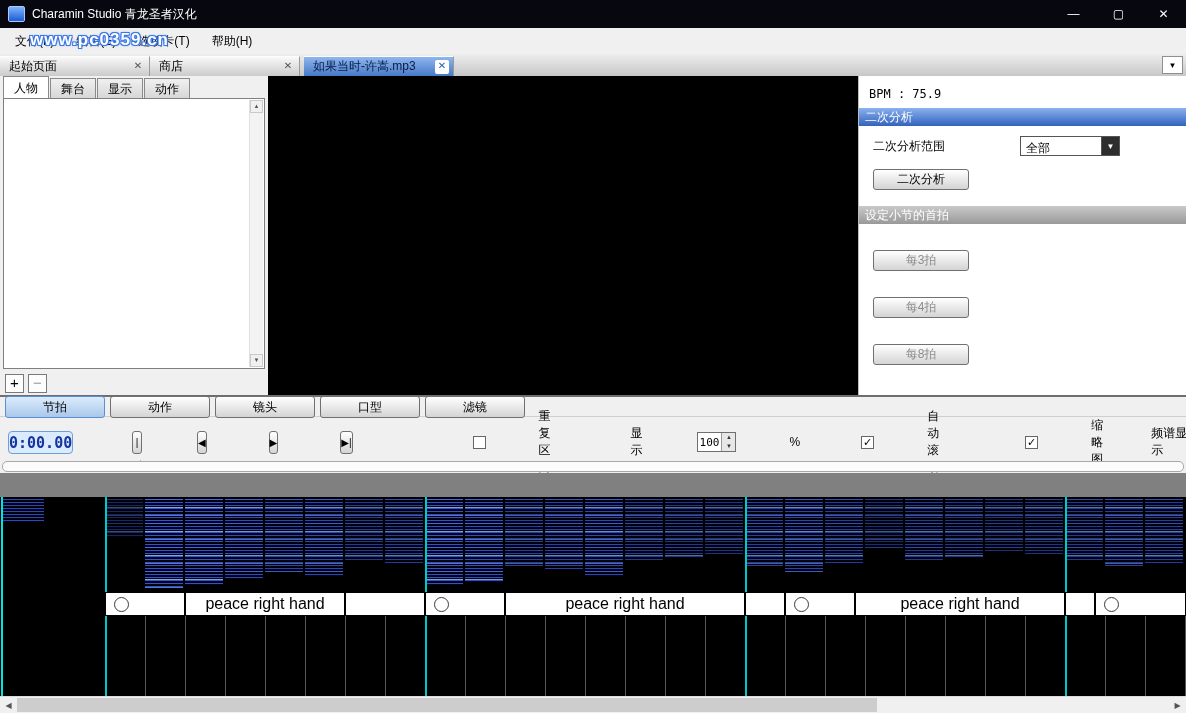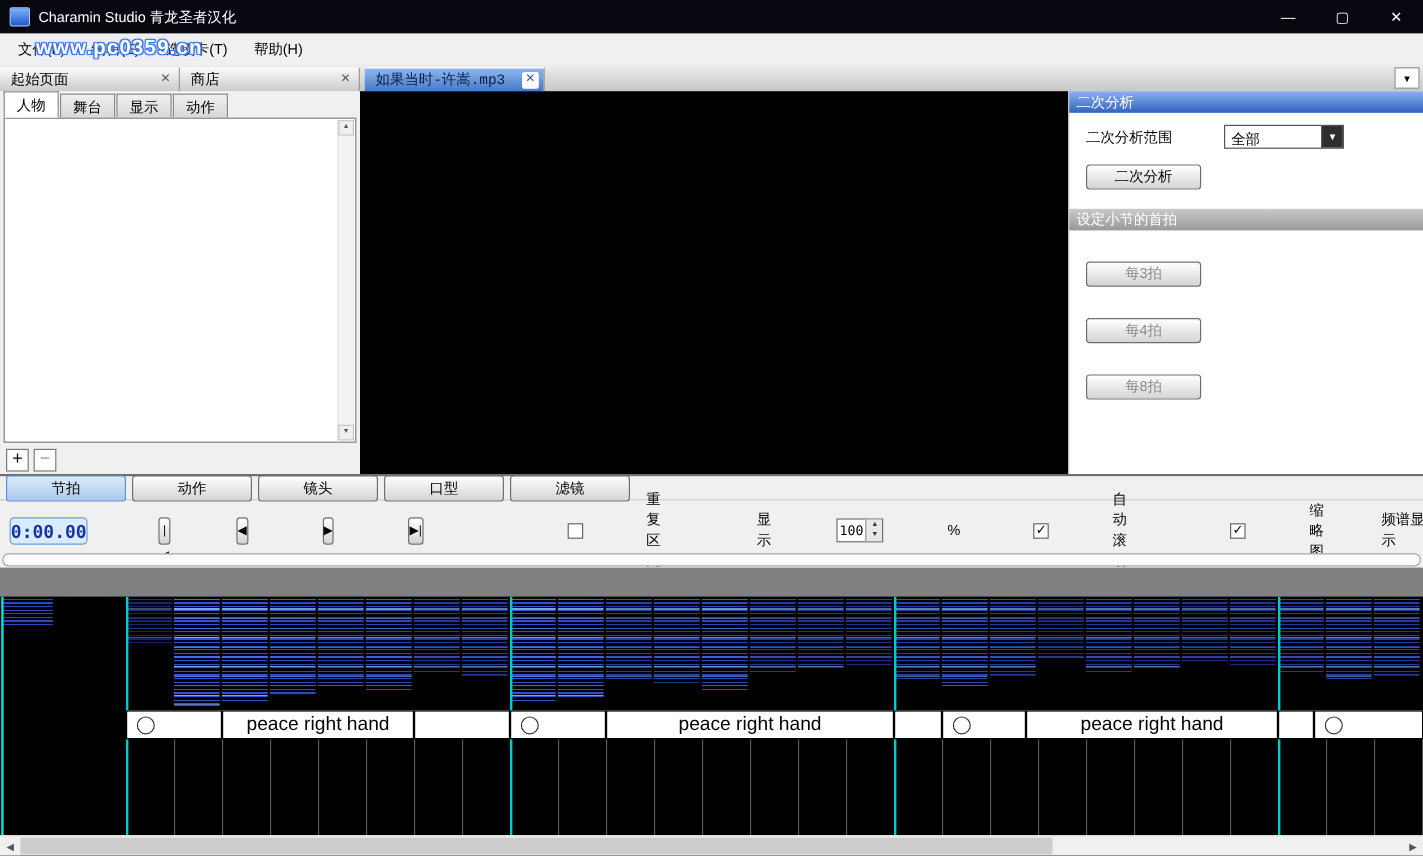--- a/index.html
+++ b/index.html
@@ -28,28 +28,28 @@
 
   
   .tabbar{position:absolute;top:54px;left:0;right:0;height:22px;
           background:linear-gradient(#ededed,#c7c7c7);display:flex;align-items:flex-end;}
   .dtab{height:20px;width:150px;box-sizing:border-box;display:flex;align-items:center;
         padding:0 4px 0 9px;background:linear-gradient(#f9f9f9,#cbcbcb);
         border-right:1px solid #9a9a9a;border-top:1px solid #fdfdfd;}
   .dtab .lbl{flex:1;white-space:nowrap;overflow:hidden;}
   .dtab .x{width:14px;height:14px;line-height:12px;text-align:center;font-size:10px;color:#555;}
   .dtab.active{background:linear-gradient(#8fb6ee,#4679c8);margin-left:4px;}
-  .dtab.active .lbl{color:#081c45;font-family:Liberation Mono, monospace;}
+  .dtab.active .lbl{color:#081c45;}
   .dtab.active .x{background:#fff;color:#2a5db0;border-radius:2px;}
   .overflow-btn{margin-left:auto;margin-right:3px;margin-bottom:2px;width:19px;height:16px;
         background:#fff;border:1px solid #8f8f8f;font-size:8px;display:flex;align-items:center;justify-content:center;}
 
   
   .main{position:absolute;top:76px;left:0;right:0;height:319px;display:flex;}
-  .leftpanel{width:300px;position:relative;background:#f0f0f0;box-sizing:border-box;}
+  .leftpanel{width:268px;position:relative;background:#f0f0f0;box-sizing:border-box;}
   .subtabs{display:flex;height:22px;align-items:flex-end;padding-left:3px;}
   .subtab{width:46px;height:20px;line-height:20px;text-align:center;box-sizing:border-box;
           background:linear-gradient(#f0f0f0,#d7d7d7);border:1px solid #8a8a8a;border-bottom:none;margin-right:1px;}
   .subtab.active{background:#fff;height:22px;line-height:22px;position:relative;z-index:2;}
   .lp-list{position:absolute;top:22px;left:3px;right:3px;bottom:26px;background:#fff;border:1px solid #7f7f7f;}
   .vscroll{position:absolute;top:1px;right:1px;bottom:1px;width:13px;background:#f3f3f3;border-left:1px solid #e0e0e0;}
   .vbtn{position:absolute;left:0;right:0;height:13px;background:#f0f0f0;border:1px solid #c9c9c9;
         font-size:6px;color:#555;text-align:center;line-height:11px;box-sizing:border-box;}
   .vbtn.up{top:0;}  .vbtn.down{bottom:0;}
   .lp-bottom{position:absolute;left:5px;bottom:2px;display:flex;gap:4px;}
@@ -192,20 +192,21 @@
       </div>
       <div class="lp-bottom">
         <div class="sqbtn">+</div>
         <div class="sqbtn minus">−</div>
       </div>
     </div>
 
     <div class="viewport"></div>
 
     <div class="rightpanel">
+      <div class="bpm-readout">BPM : 75.9</div>
       <div class="hdr hdr-blue">二次分析</div>
 
 
       <div class="rp-row">
         <span>二次分析范围</span>
         <div class="combo rp-combo">
           <span class="combo-val">全部</span>
           <span class="combo-arrow">▼</span>
         </div>
       </div>

